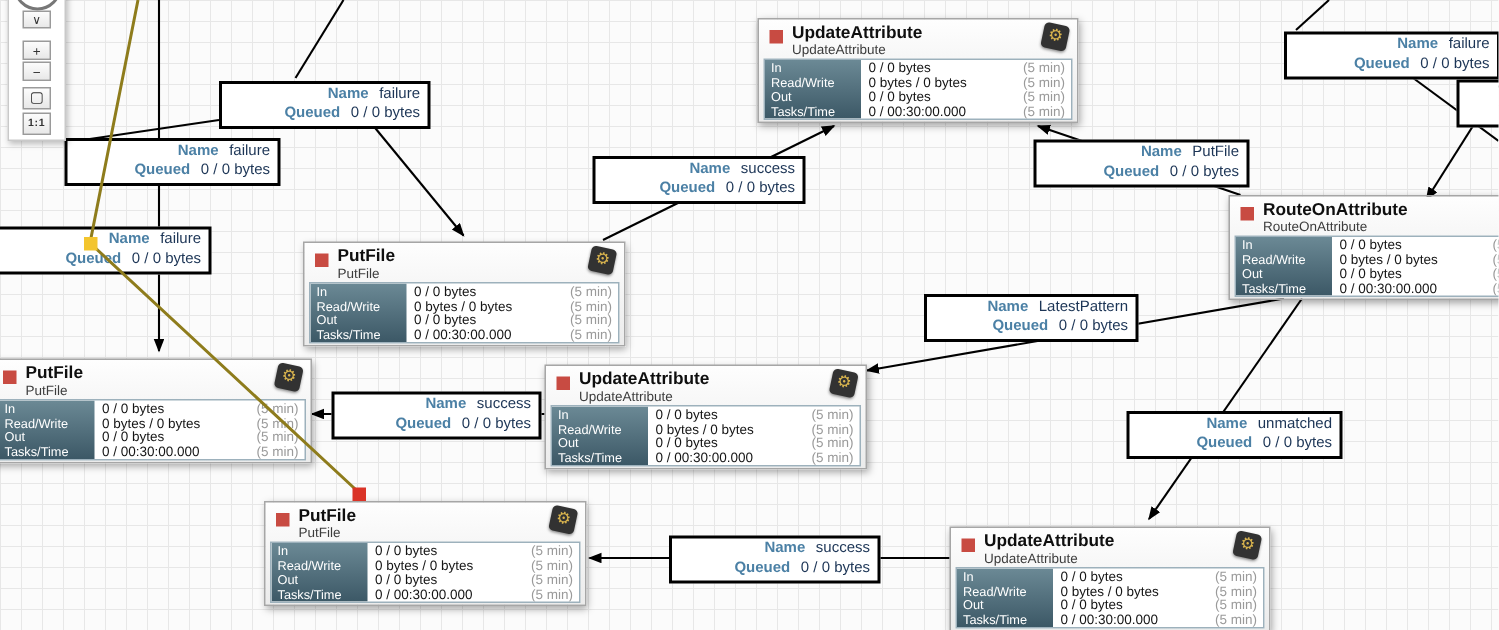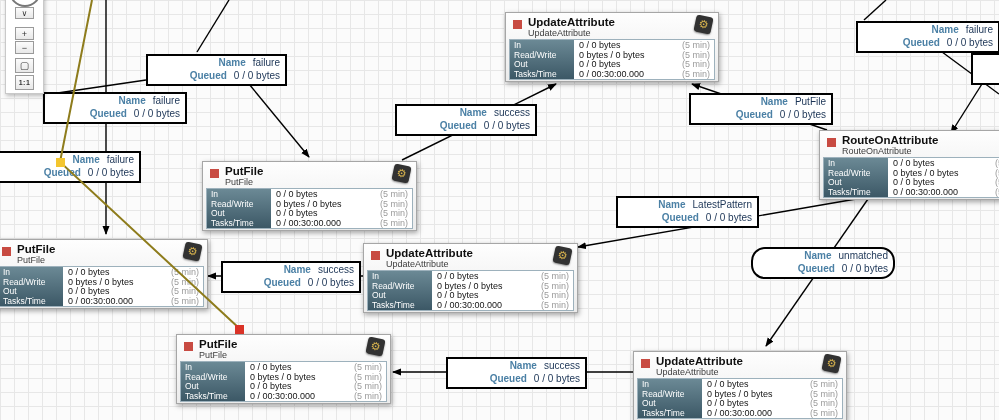--- a/index.html
+++ b/index.html
@@ -358,21 +358,21 @@
       <div><span class="k">Queued</span><span class="v"></span></div>
     </div>
     <div class="conn-label" style="left: 616px; top: 196px; width: 129px;">
       <div><span class="k">Name</span><span class="v">LatestPattern</span></div>
       <div><span class="k">Queued</span><span class="v">0 / 0 bytes</span></div>
     </div>
     <div class="conn-label" style="left: 221px; top: 261px; width: 126px;">
       <div><span class="k">Name</span><span class="v">success</span></div>
       <div><span class="k">Queued</span><span class="v">0 / 0 bytes</span></div>
     </div>
-    <div class="conn-label" style="left: 751px; top: 247px; width: 130px; border-radius: 14px;">
+    <div class="conn-label" style="left: 751px; top: 274px; width: 130px;">
       <div><span class="k">Name</span><span class="v">unmatched</span></div>
       <div><span class="k">Queued</span><span class="v">0 / 0 bytes</span></div>
     </div>
     <div class="conn-label" style="left: 446px; top: 357px; width: 127px;">
       <div><span class="k">Name</span><span class="v">success</span></div>
       <div><span class="k">Queued</span><span class="v">0 / 0 bytes</span></div>
     </div>
   </div>
 
 <svg id="wires-top" class="wires" width="999" height="420">

